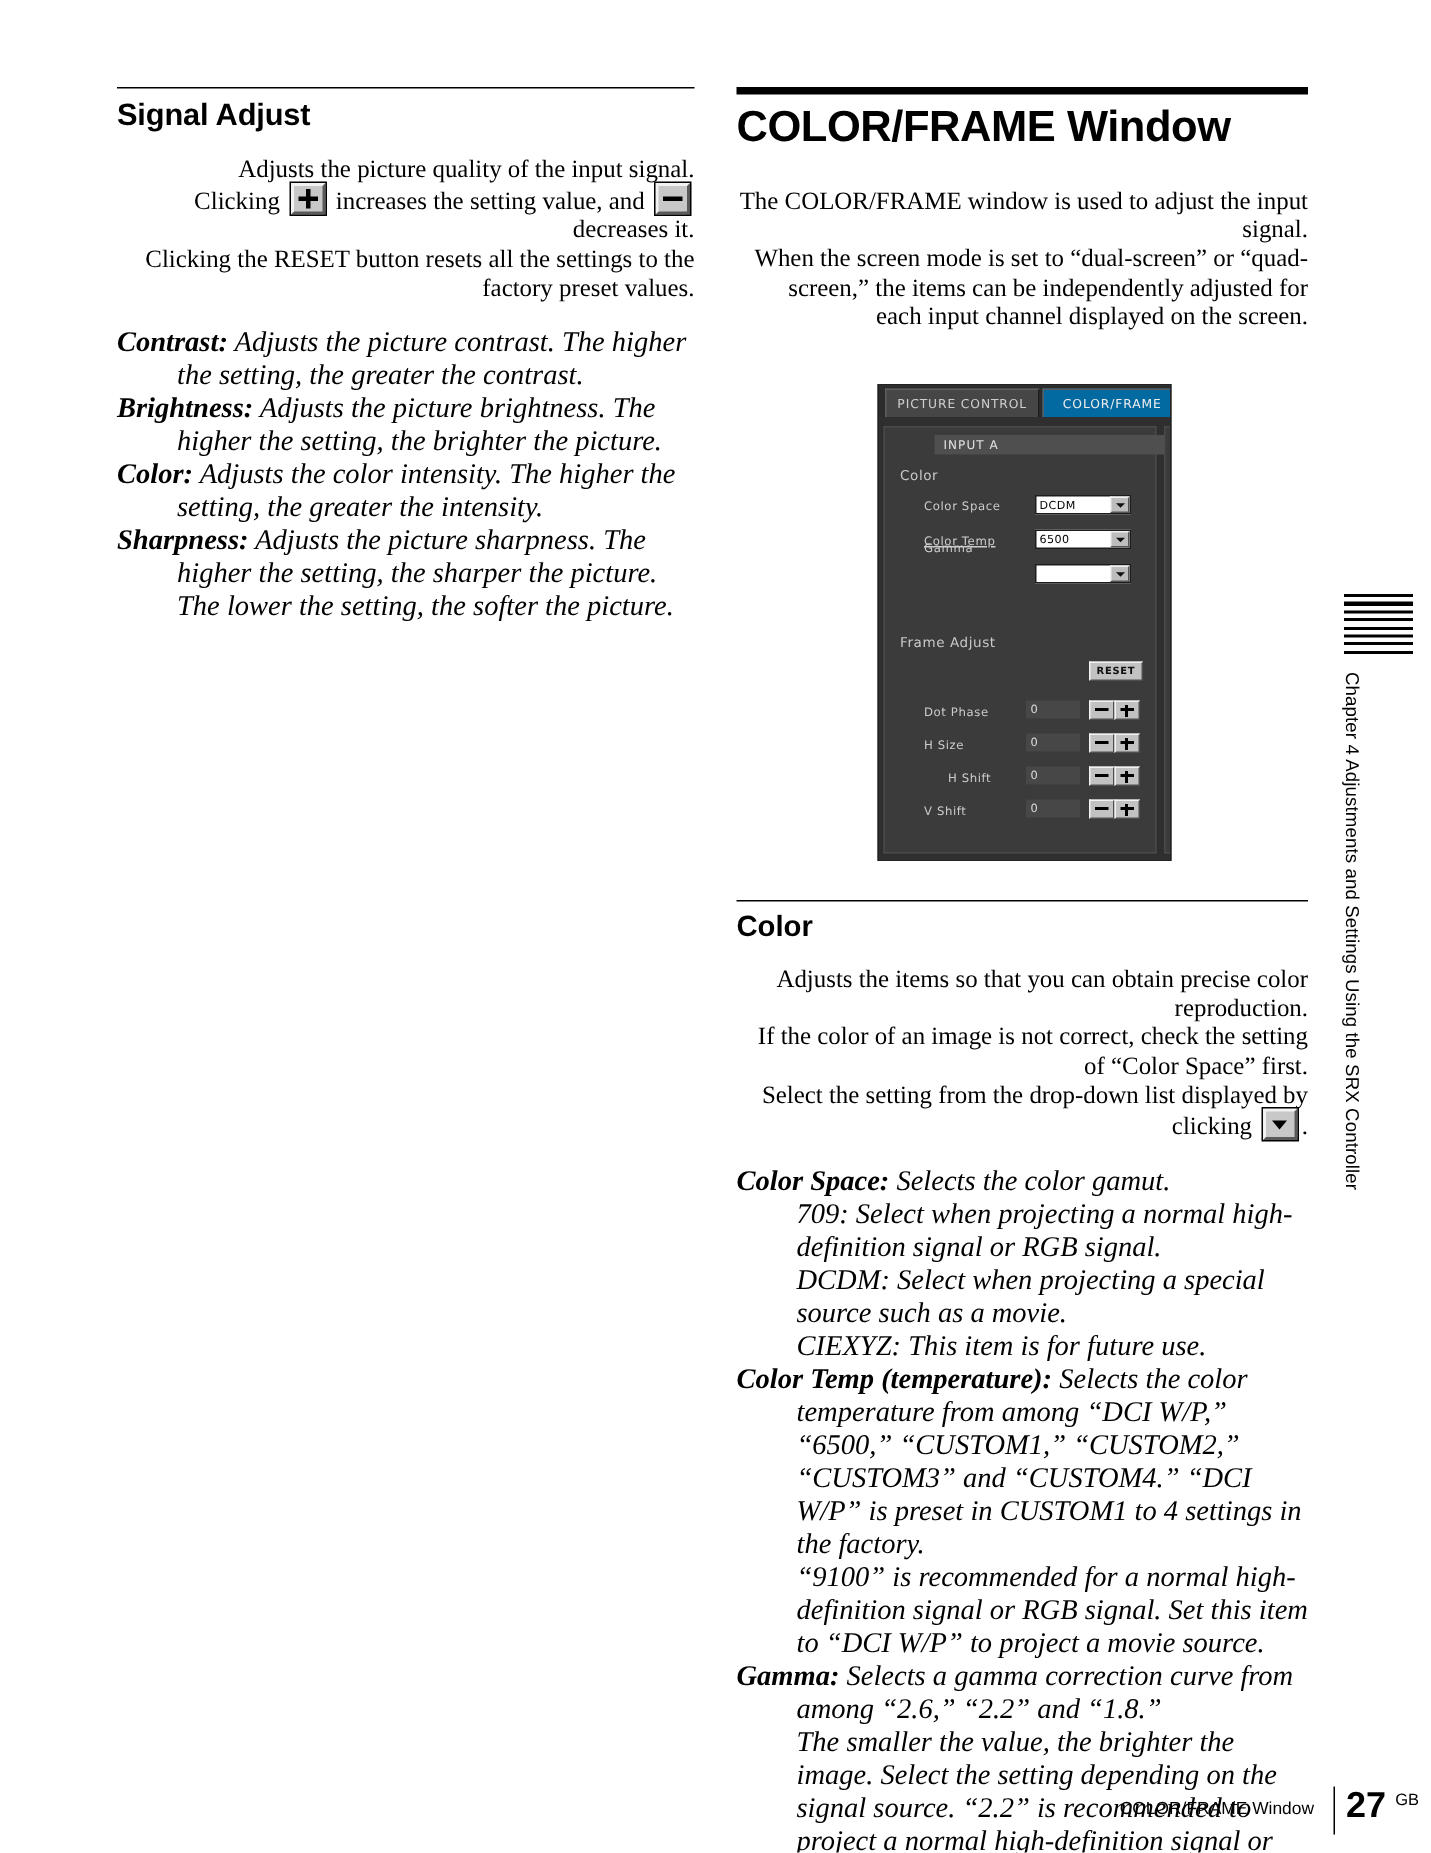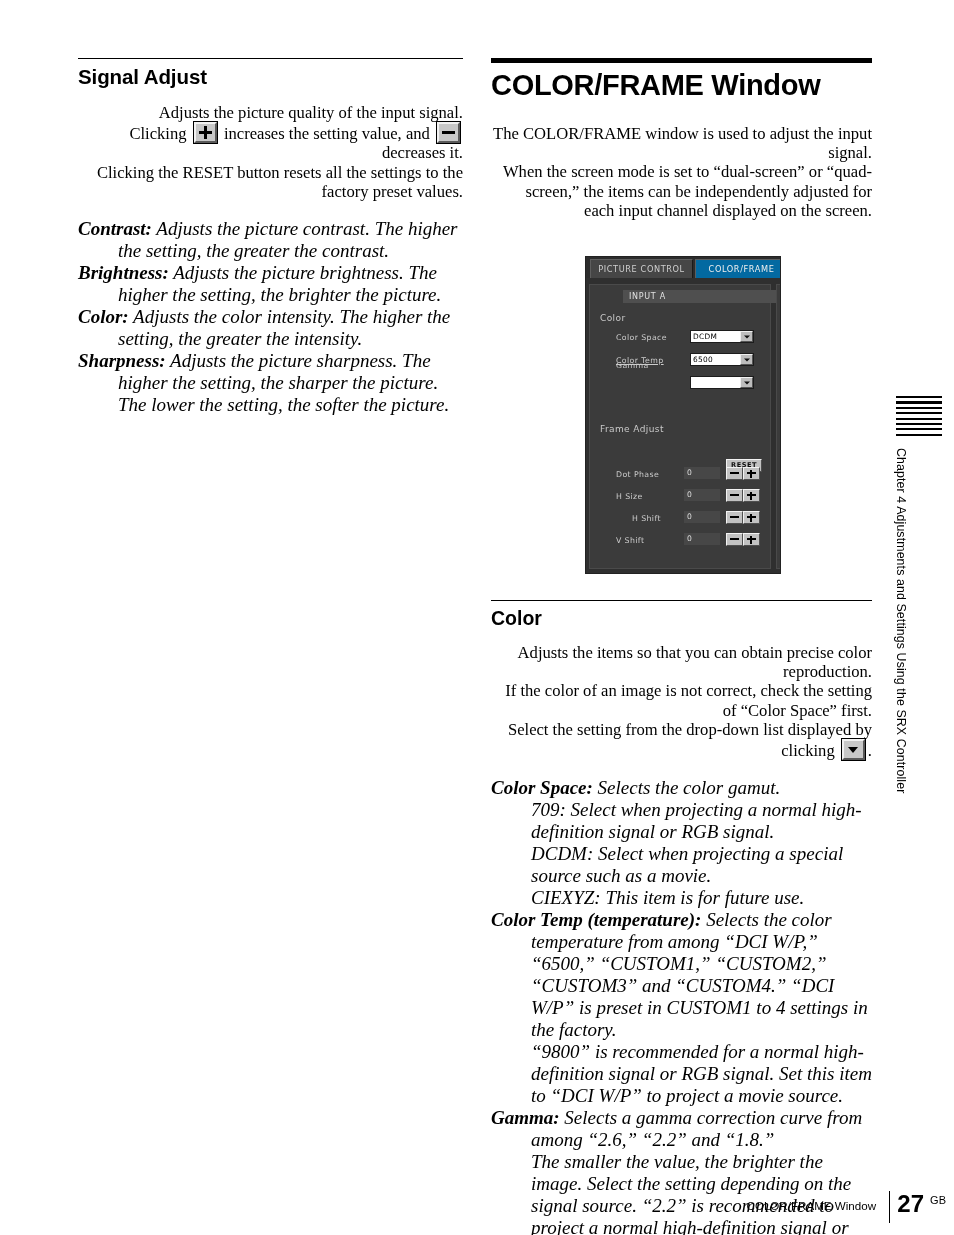--- a/index.html
+++ b/index.html
@@ -467,21 +467,21 @@
           <div class="row-label" style="left:26px; top:76px;">Gamma</div>
           <div class="combo" style="left:100px; top:91px;">
             <span class="cval"></span>
             <span class="cbtn">
                 <i></i>
               </span>
           </div>
 
           <div class="grp-label" style="left:10px; top:139px;">Frame Adjust</div>
 
-          <div class="reset-btn" style="left:136px; top:174px;">RESET</div>
+          <div class="reset-btn" style="left:136px; top:156px;">RESET</div>
 
           <div class="row-label" style="left:26px; top:185px;">Dot Phase</div>
           <div class="valbox" style="left:94px; top:182px;">0</div>
           <div class="pmpair" style="left:136px; top:182px;">
             <span class="pm l">
                 <i class="h"></i>
               </span>
             <span class="pm r">
                 <i class="h"></i>
                 <i class="v"></i>
@@ -556,21 +556,21 @@
         <span>Selects the color gamut.</span>
       </div>
       <div class="sub">709: Select when projecting a normal high-definition signal or RGB signal.</div>
       <div class="sub">DCDM: Select when projecting a special source such as a movie.</div>
       <div class="sub">CIEXYZ: This item is for future use.</div>
 
       <div class="item">
         <span class="term">Color Temp (temperature):</span>
         <span>Selects the color temperature from among “DCI W/P,” “6500,” “CUSTOM1,” “CUSTOM2,” “CUSTOM3” and “CUSTOM4.” “DCI W/P” is preset in CUSTOM1 to 4 settings in the factory.</span>
       </div>
-      <div class="sub">“9800” is recommended for a normal high-definition signal or RGB signal. Set this item to “DCI W/P” to project a movie source.</div>
+      <div class="sub">“9100” is recommended for a normal high-definition signal or RGB signal. Set this item to “DCI W/P” to project a movie source.</div>
 
       <div class="item">
         <span class="term">Gamma:</span>
         <span>Selects a gamma correction curve from among “2.6,” “2.2”  and “1.8.”</span>
       </div>
       <div class="sub">The smaller the value, the brighter the image. Select the setting depending on the signal source. “2.2” is recommended to project a normal high-definition signal or RGB signal.</div>
 
     </dl>
   </div>
 

